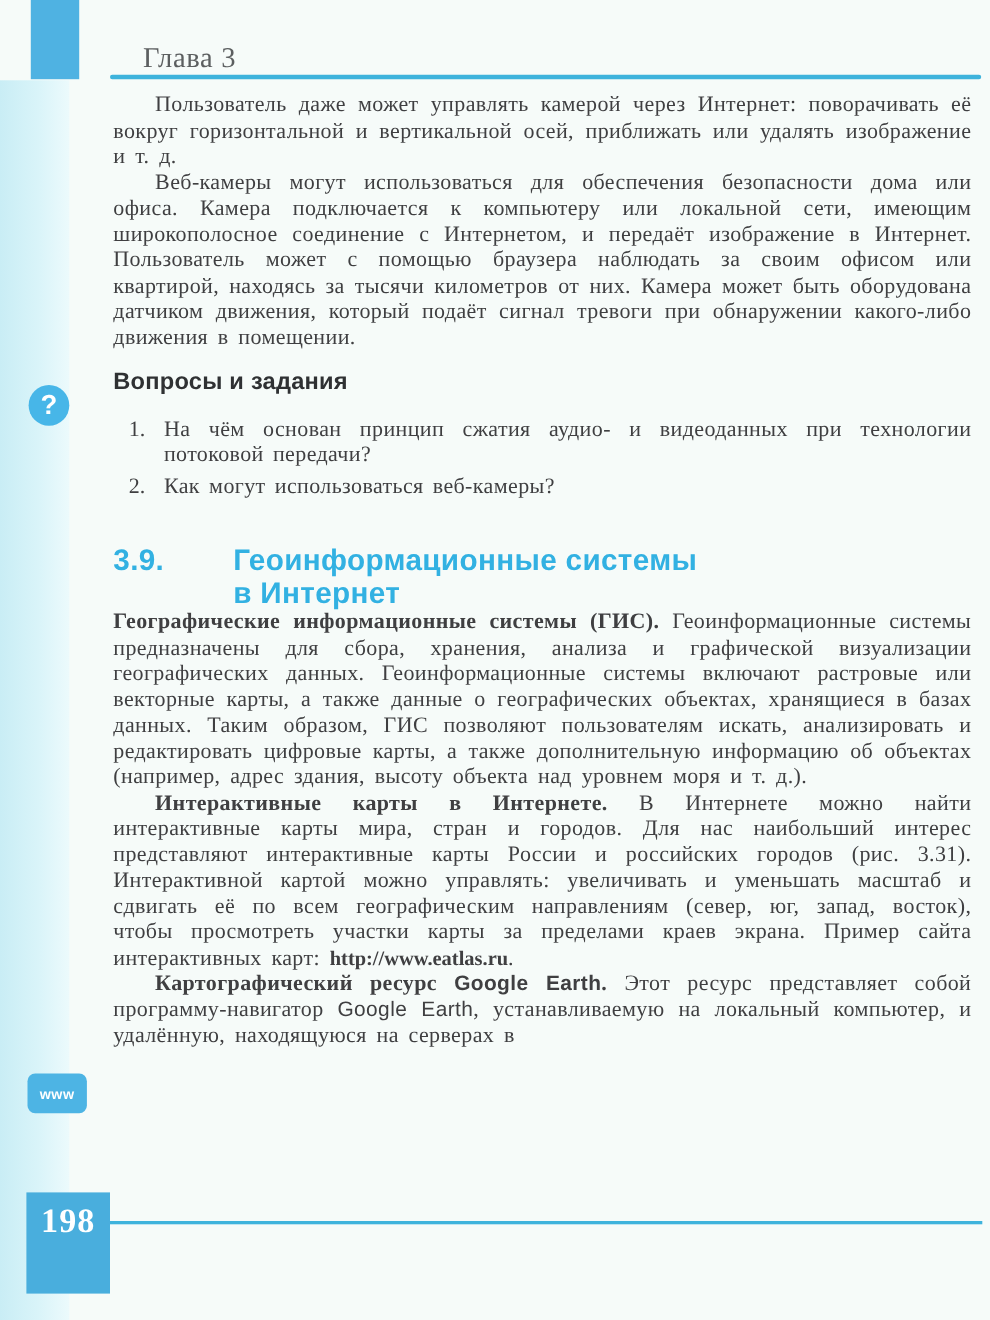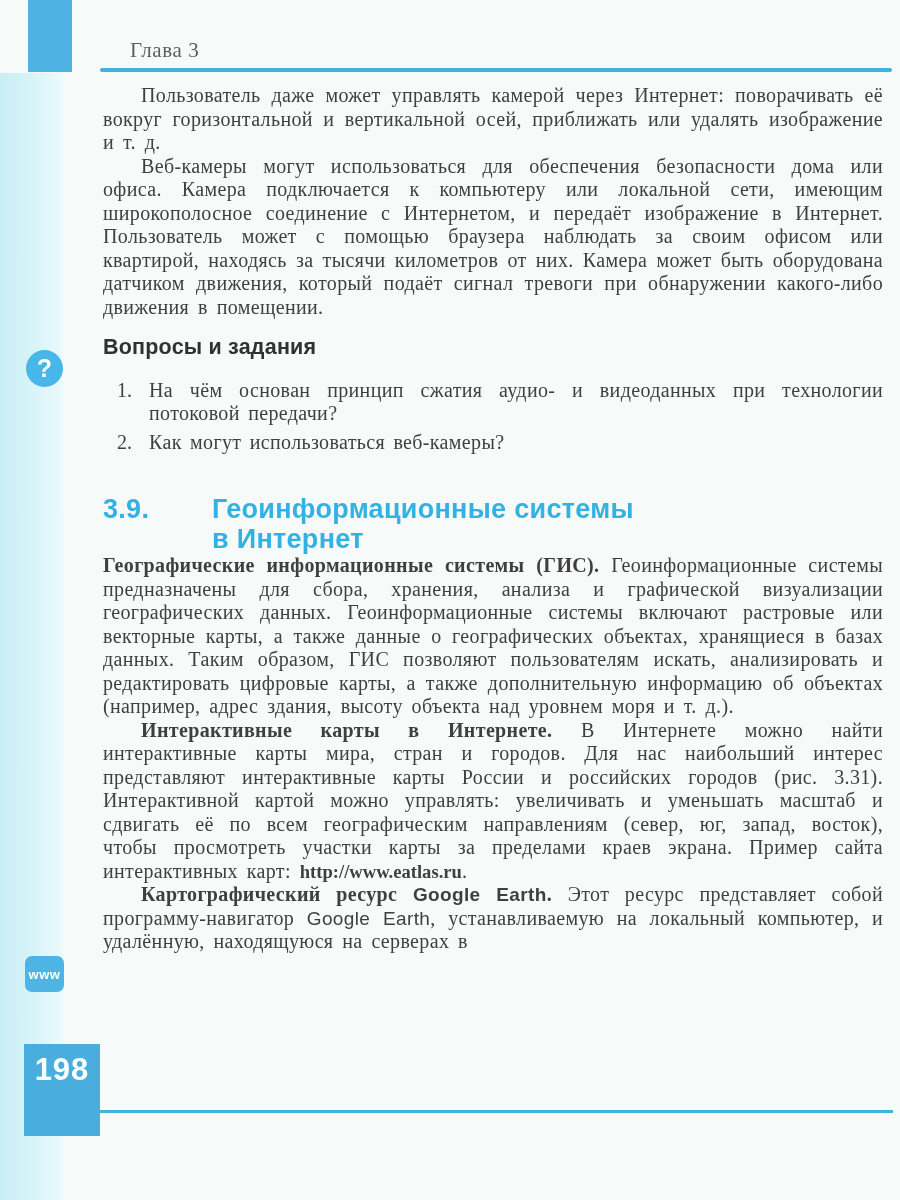--- a/index.html
+++ b/index.html
@@ -13,35 +13,35 @@
   .left-strip{
     position:absolute;left:0;top:73px;width:63px;height:1127px;
     background:linear-gradient(to right,#c9edf5 0%,#d9f4f9 55%,#ecfafc 100%);
   }
   .chapter-tab{
     position:absolute;left:28px;top:0;width:44px;height:72px;
     background:#4fb2e2;
   }
   .chapter-label{
     position:absolute;left:130px;top:38px;
-    font-size:21px;color:#5c5f60;letter-spacing:0.6px;
+    font-size:26px;color:#5c5f60;letter-spacing:0.6px;
   }
   .header-rule{
     position:absolute;left:100px;top:68px;width:792px;height:4px;
     background:#3eb3dc;border-radius:2px;
   }
 
   .qicon{
     position:absolute;left:26px;top:350px;width:37px;height:37px;border-radius:50%;
     background:#47b6e8;color:#ffffff;
     font-family:"Liberation Sans", sans-serif;font-weight:bold;font-size:25px;
     display:flex;align-items:center;justify-content:center;
   }
   .www-badge{
-    position:absolute;left:25px;top:956px;width:39px;height:36px;border-radius:7px;
+    position:absolute;left:25px;top:976px;width:54px;height:36px;border-radius:7px;
     background:#4db4e4;color:#ffffff;
     font-family:"Liberation Sans", sans-serif;font-weight:bold;font-size:13px;
     letter-spacing:0.5px;
     display:flex;align-items:center;justify-content:center;
   }
 
   .content{
     position:absolute;left:103px;top:84px;width:780px;
     color:#3f3f41;font-size:20px;line-height:23.5px;
   }
@@ -68,23 +68,23 @@
 
   .p-gis{margin-top:23px;}
   .p-maps{margin-top:15px;}
   .p-google{margin-top:15px;}
 
   .sans-b{font-family:"Liberation Sans", sans-serif;font-weight:bold;font-size:0.95em;}
   .sans-r{font-family:"Liberation Sans", sans-serif;font-size:0.95em;}
   .url-b{font-family:Liberation Serif, serif;font-weight:bold;font-size:0.93em;letter-spacing:0;}
 
   .page-num-block{
-    position:absolute;left:24px;top:1044px;width:76px;height:92px;
+    position:absolute;left:24px;top:1084px;width:76px;height:92px;
     background:#49aedd;color:#ffffff;
-    font-family:Liberation Sans, sans-serif;font-weight:bold;font-size:31px;
+    font-family:Liberation Serif, serif;font-weight:bold;font-size:31px;
     letter-spacing:1px;
     display:flex;justify-content:center;align-items:flex-start;
     padding-top:8px;box-sizing:border-box;
   }
   .bottom-rule{
     position:absolute;left:100px;top:1110px;width:793px;height:3px;
     background:#3eb3dc;
   }
 </style>
 </head>

